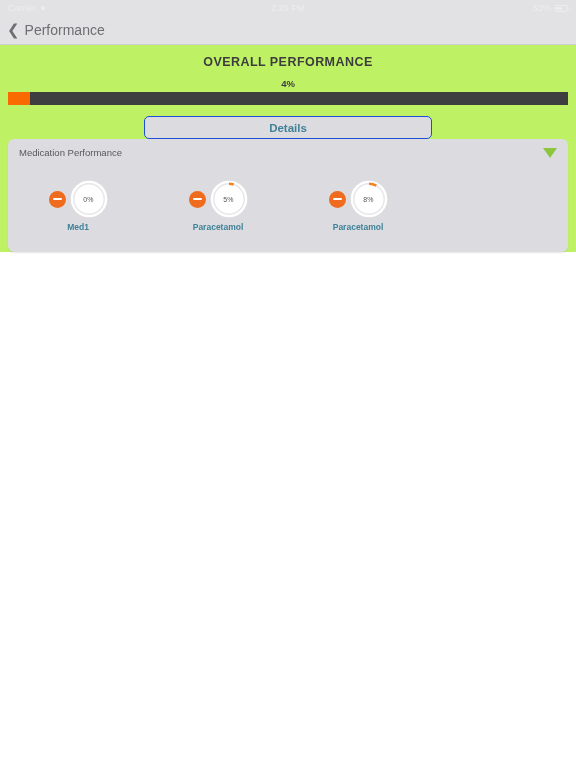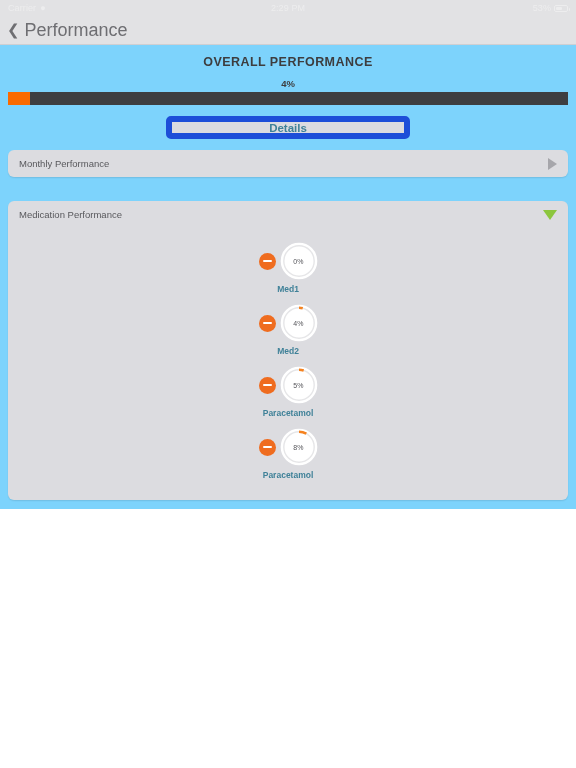--- a/index.html
+++ b/index.html
@@ -71,28 +71,27 @@
     cursor: pointer;
   }
   .chevron-left {
     font-size: 15px;
     line-height: 1;
     color: #6e6e72;
     font-weight: 300;
     transform: translateY(-1px);
   }
   .back-label {
-    font-size: 18px;
+    font-size: 14px;
     color: #6e6e72;
   }
 
   
   .page {
-    background: #7dd3fc;
-    padding-bottom: 9px;
+    background: #bef264;
   }
 
   .overall-title {
     text-align: center;
     font-size: 12.5px;
     font-weight: bold;
     color: #3d3d3f;
     letter-spacing: .45px;
     padding-top: 10px;
   }
@@ -117,23 +116,23 @@
     left: 0; top: 0; bottom: 0;
     background: #f96a00;
   }
 
   .details-wrap {
     display: flex;
     justify-content: center;
     margin-top: 11px;
   }
   .details-button {
-    width: 244px;
+    width: 288px;
     height: 23px;
-    border: 6px solid #1d4ed8;
+    border: 1px solid #1d4ed8;
     border-radius: 5px;
     background: #dcdce0;
     display: flex;
     align-items: center;
     justify-content: center;
     font-size: 11.5px;
     color: #3f8198;
     font-weight: bold;
     cursor: pointer;
     box-sizing: border-box;
@@ -173,21 +172,21 @@
     border-left: 7px solid transparent;
     border-right: 7px solid transparent;
     border-top: 10px solid #8cc63e;
   }
 
   .panel-body {
     padding: 8px 0 16px 0;
   }
   .med-grid {
     display: grid;
-    grid-template-columns: 1fr;
+    grid-template-columns: 1fr 1fr 1fr 1fr;
     row-gap: 0;
   }
   .med-cell {
     display: flex;
     flex-direction: column;
     align-items: center;
     padding: 6px 0 4px 0;
   }
   .med-row {
     display: flex;
@@ -270,26 +269,20 @@
   <div class="percent-label">4%</div>
 
   <div class="progress-track" style="background: rgb(62, 62, 64);">
     <div class="progress-fill" style="width: 4%; background: rgb(249, 106, 0);"></div>
   </div>
 
   <div class="details-wrap">
     <div class="details-button">Details</div>
   </div>
 
-  <div class="panel" style="margin-top:11px;">
-    <div class="panel-header">
-      <span class="panel-title">Monthly Performance</span>
-      <span class="tri tri-right"></span>
-    </div>
-  </div>
 
   <div class="panel">
     <div class="panel-header">
       <span class="panel-title">Medication Performance</span>
       <span class="tri tri-down"></span>
     </div>
     <div class="panel-body">
       <div class="med-grid" id="med-grid">
           <div class="med-cell">
             <div class="med-row">
@@ -309,36 +302,20 @@
           </div>
           <div class="med-cell">
             <div class="med-row">
               <div class="minus-badge">
                 <span class="bar"></span>
               </div>
               <div class="gauge">
                 <svg viewBox="0 0 38 38">
                   <circle cx="19" cy="19" r="15.2" fill="#ffffff" stroke="#ffffff" stroke-width="6.2"></circle>
                   <circle cx="19" cy="19" r="15.2" fill="none" stroke="#e6e6e8" stroke-width="1.4"></circle>
-                  <circle cx="19" cy="19" r="15.2" fill="none" stroke="#f5821f" stroke-width="2.6" stroke-linecap="butt" stroke-dasharray="3.82 91.68"></circle>
-                </svg>
-                <div class="gauge-text">4%</div>
-              </div>
-            </div>
-            <div class="med-name">Med2</div>
-          </div>
-          <div class="med-cell">
-            <div class="med-row">
-              <div class="minus-badge">
-                <span class="bar"></span>
-              </div>
-              <div class="gauge">
-                <svg viewBox="0 0 38 38">
-                  <circle cx="19" cy="19" r="15.2" fill="#ffffff" stroke="#ffffff" stroke-width="6.2"></circle>
-                  <circle cx="19" cy="19" r="15.2" fill="none" stroke="#e6e6e8" stroke-width="1.4"></circle>
                   <circle cx="19" cy="19" r="15.2" fill="none" stroke="#f5821f" stroke-width="2.6" stroke-linecap="butt" stroke-dasharray="4.78 90.73"></circle>
                 </svg>
                 <div class="gauge-text">5%</div>
               </div>
             </div>
             <div class="med-name">Paracetamol</div>
           </div>
           <div class="med-cell">
             <div class="med-row">
               <div class="minus-badge">

